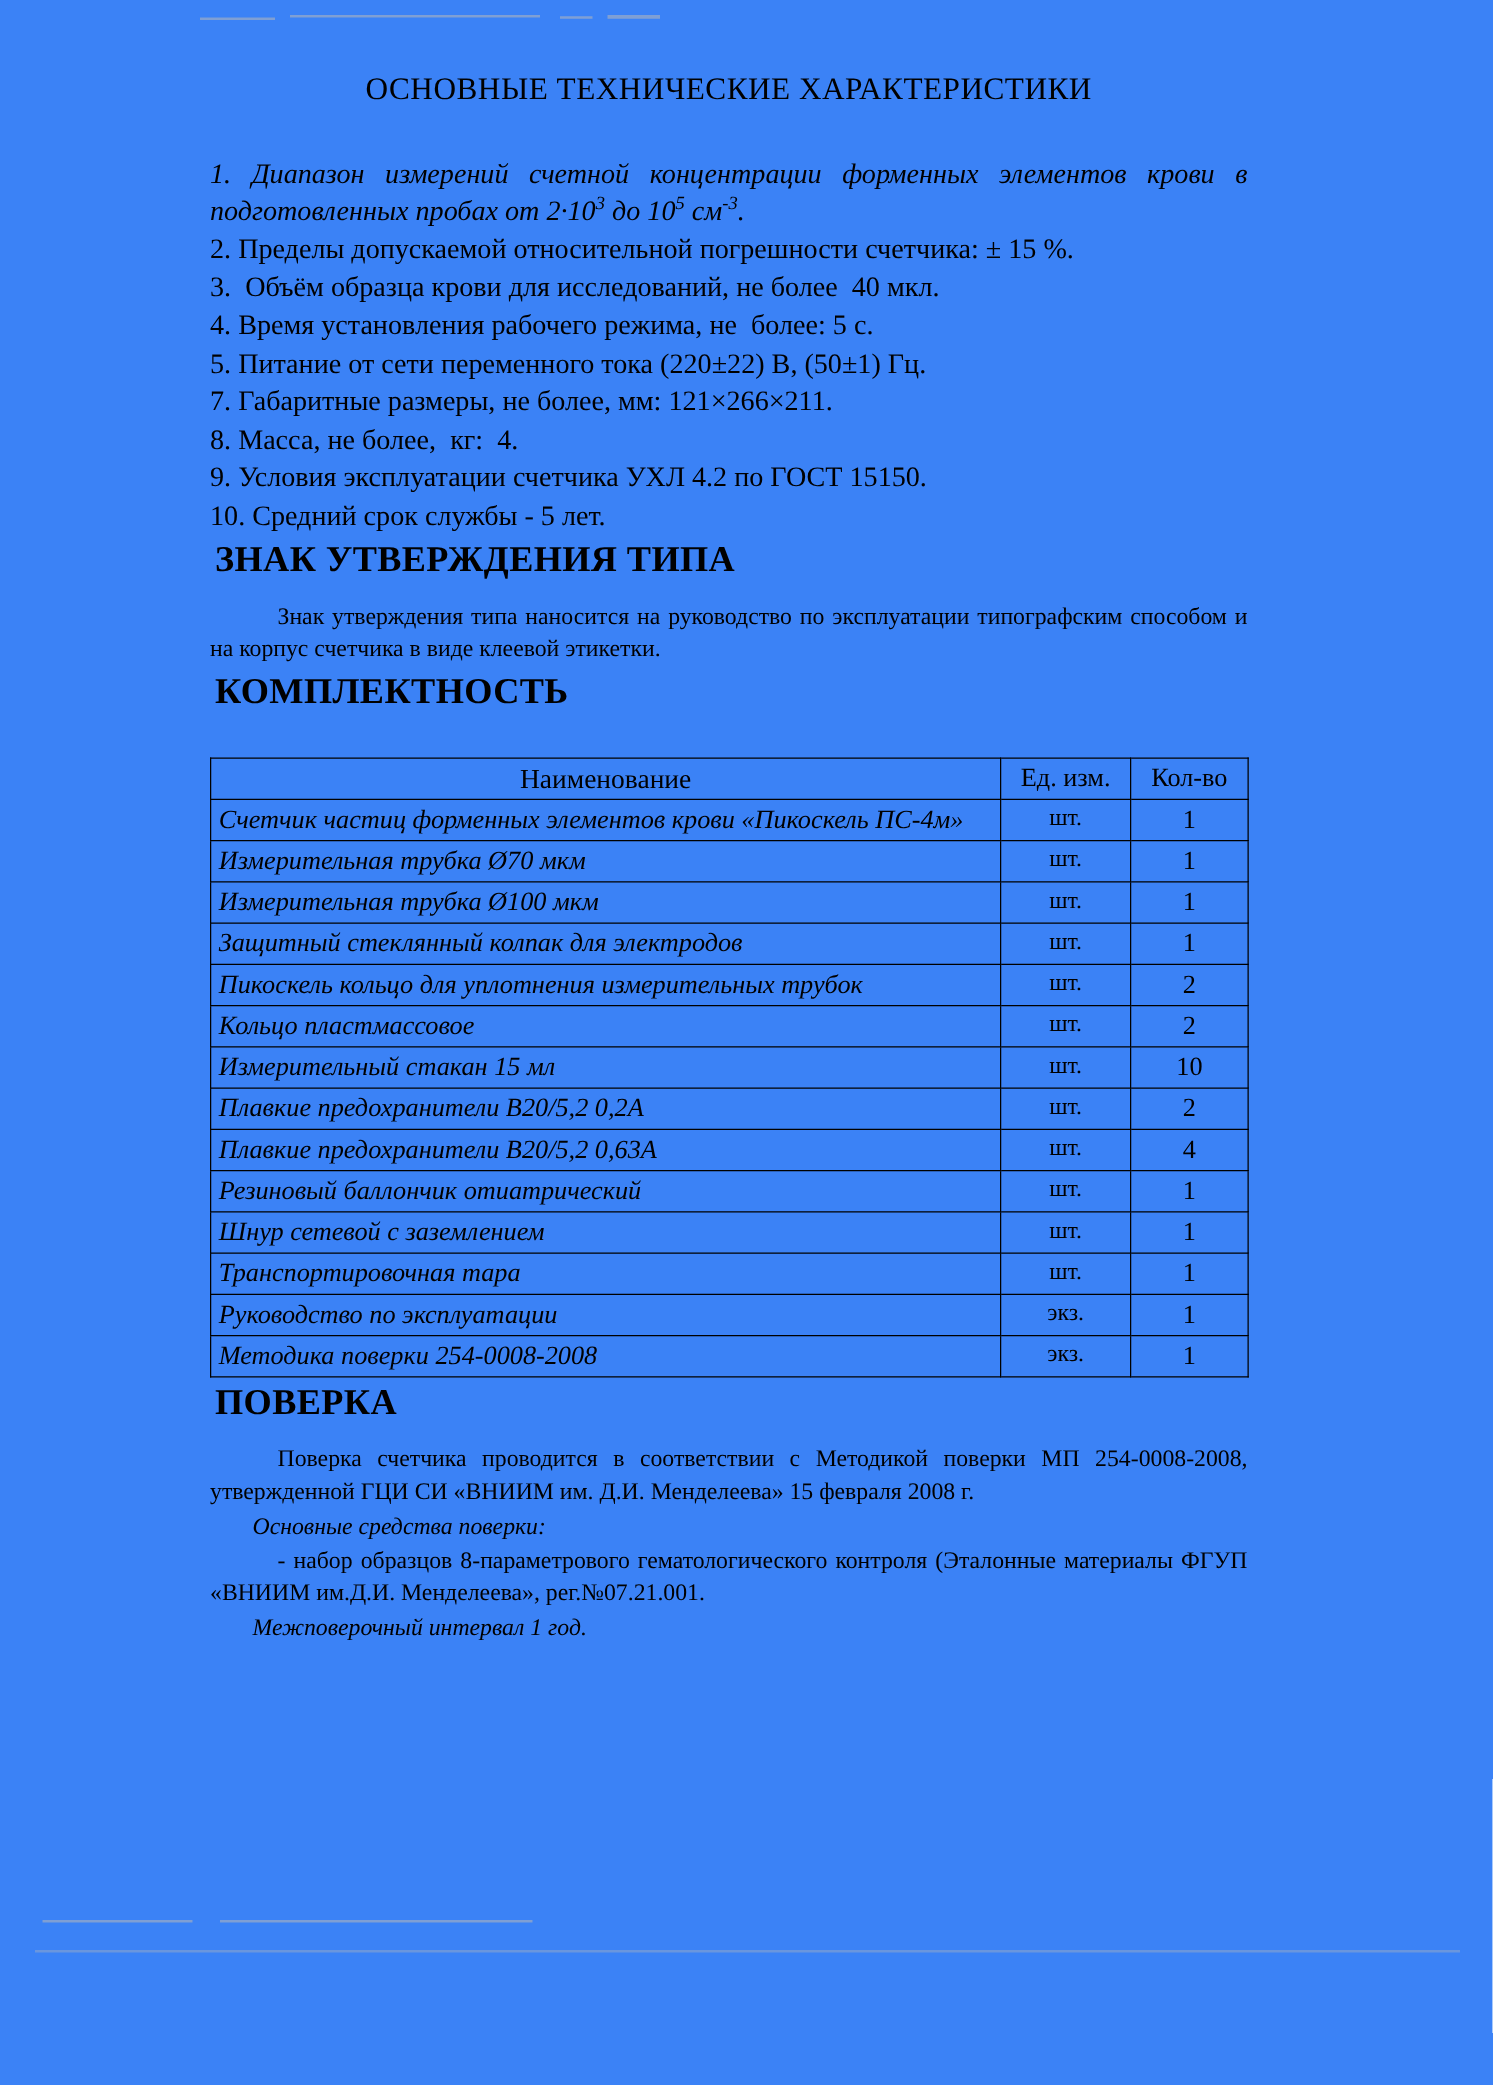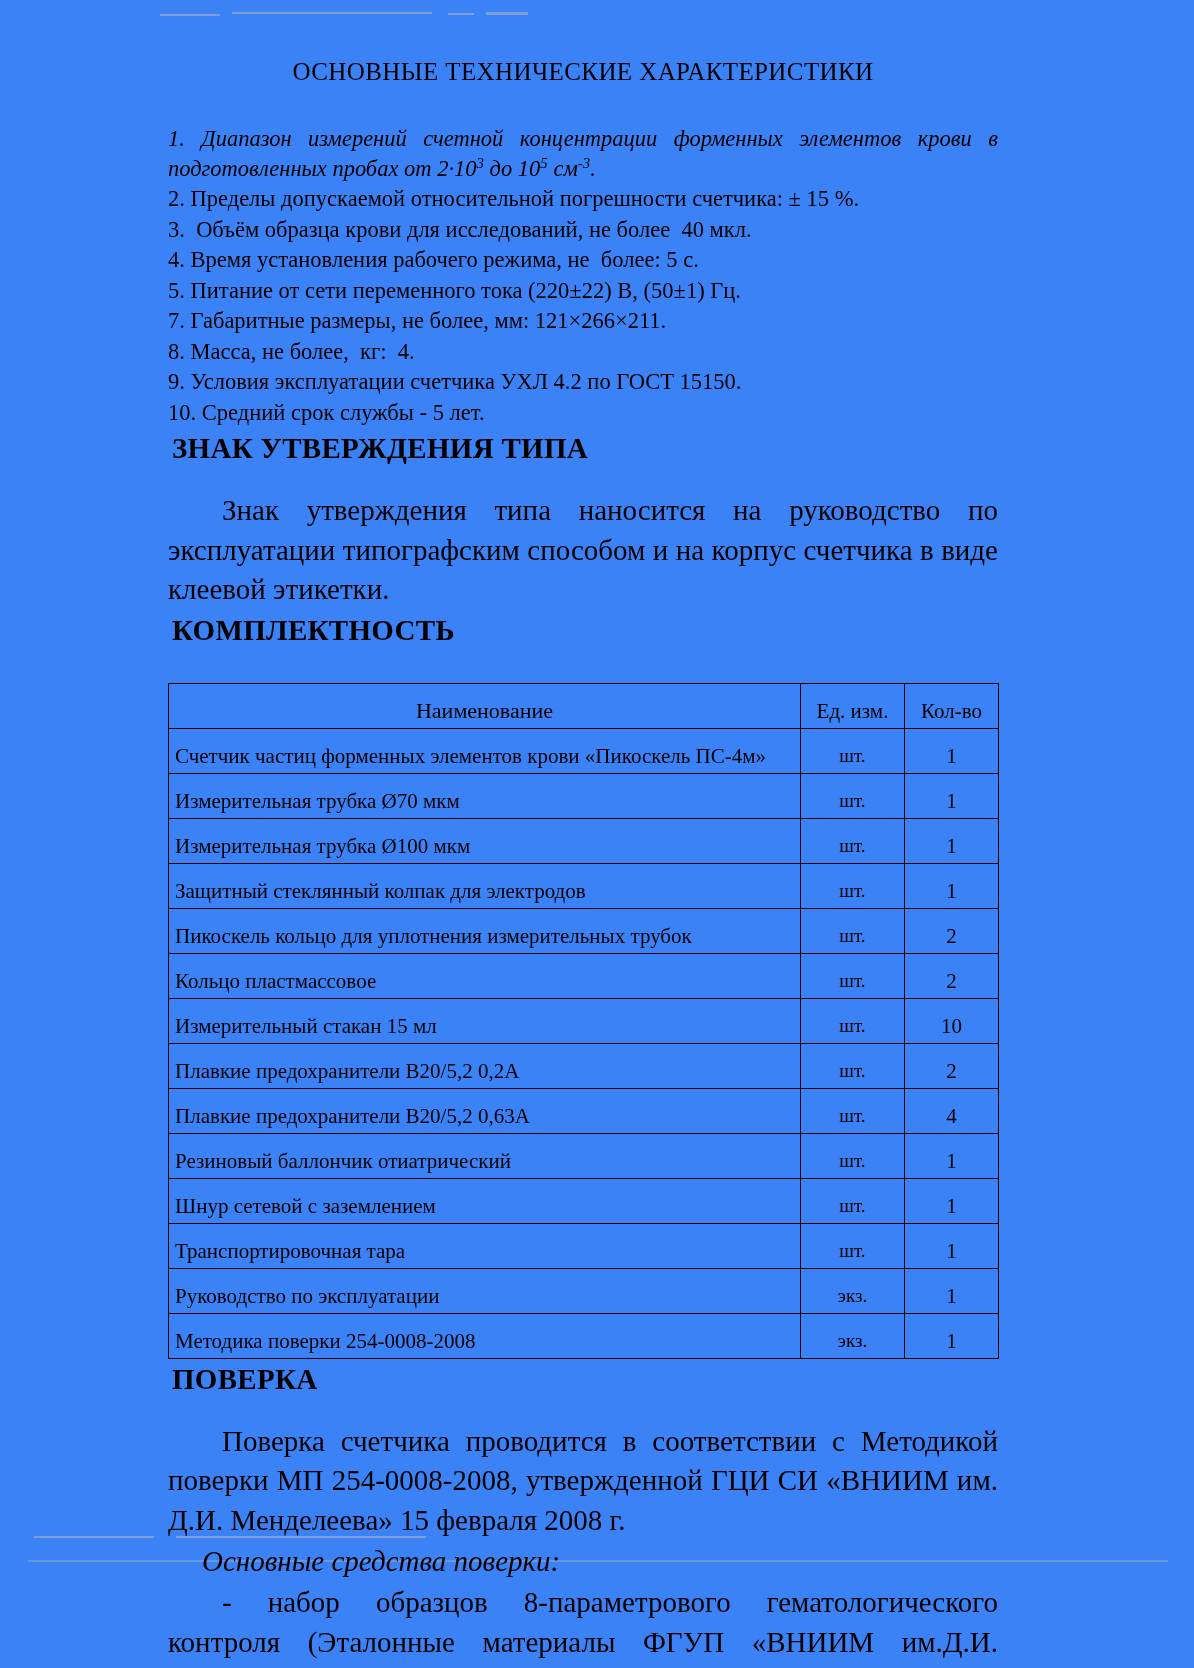--- a/index.html
+++ b/index.html
@@ -76,55 +76,55 @@
     font-size: 29px;
     font-weight: bold;
     letter-spacing: .3px;
     margin: 4px;
   }
   .head-znak   { margin-top: 74px; }
   .head-komp   { margin-top: 92px; }
   .head-pov    { margin-top: 88px; }
 
   p.body-par {
-    font-size: 29px;
+    font-size: 19px;
     line-height: 1.36;
-    margin: 26px 0 0 0;
+    margin: 16px 0 0 0;
     text-align: justify;
     text-align-last: left;
     text-indent: 54px;
   }
   p.body-par.small-indent { text-indent: 34px; font-style: italic; }
   p.tight { margin-top: 2px; }
 
   
   table.kit-table {
     margin-top: 36px;
     width: 830px;
     border-collapse: collapse;
     table-layout: fixed;
     font-size: 21px;
   }
   table.kit-table th,
   table.kit-table td {
     border: 1.6px solid #000;
-    padding: 14px 6px 3px 6px;
+    padding: 2px 6px 3px 6px;
     line-height: 1.18;
     height: 27px;
     vertical-align: middle;
     font-weight: normal;
   }
   table.kit-table th {
     text-align: center;
   }
   table.kit-table col.c-name { width: 632px; }
   table.kit-table col.c-unit { width: 104px; }
   table.kit-table col.c-qty  { width: 94px; }
 
-  td.name-cell { text-align: left; }
+  td.name-cell { text-align: left; font-style: italic; }
   td.unit-cell { text-align: center; font-size: 19px; }
   td.qty-cell  { text-align: center; }
   th.name-head { font-size: 22px; }
   th.unit-head, th.qty-head { font-size: 21px; margin-top: 28px; }
 </style>
 </head>
 <body>
 
 <div class="page">
 

